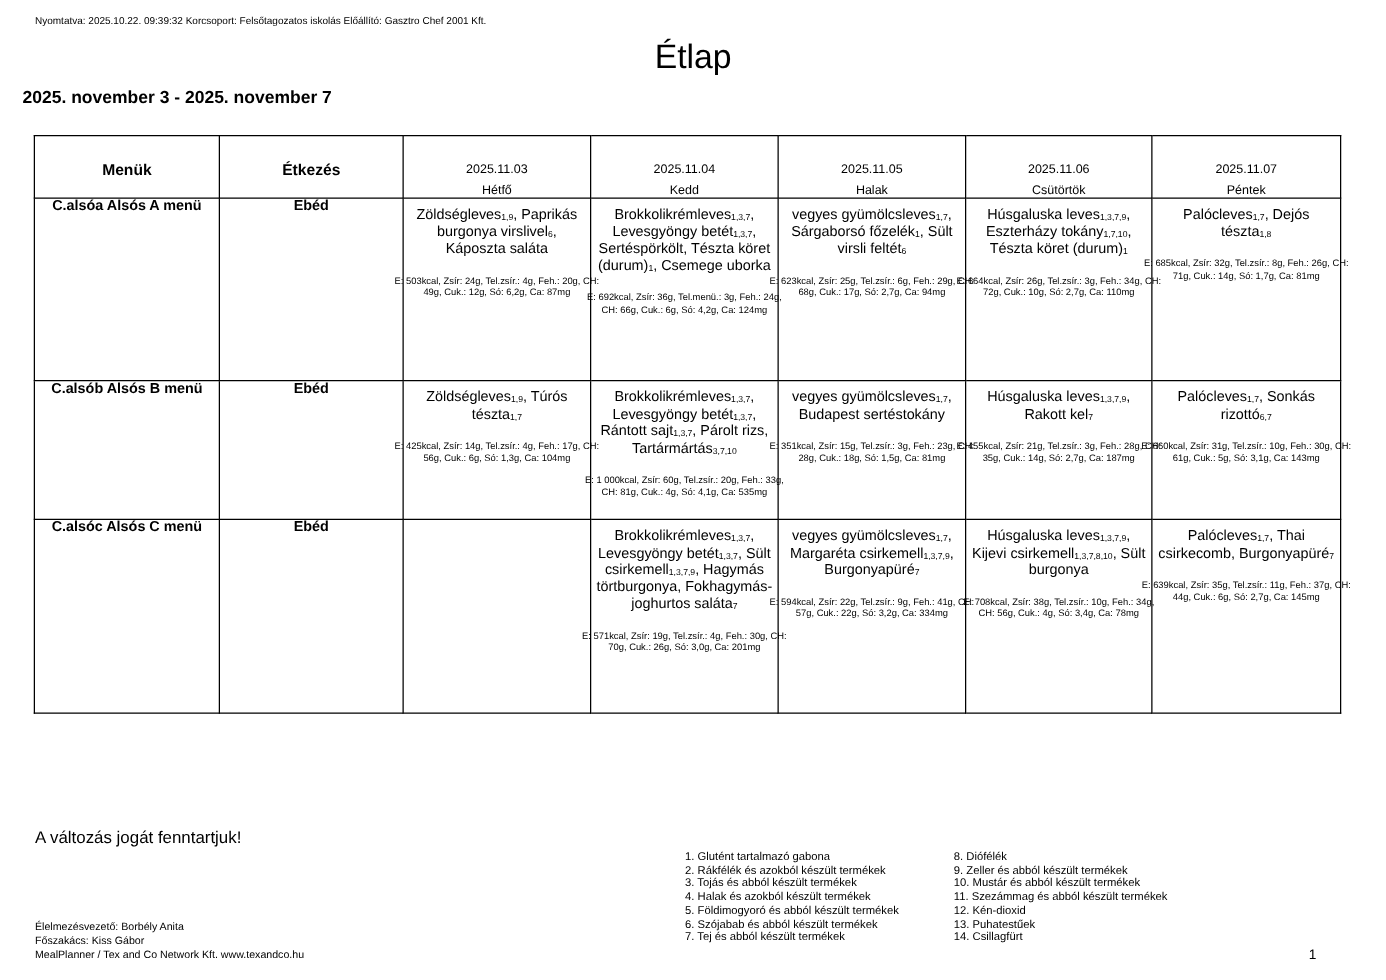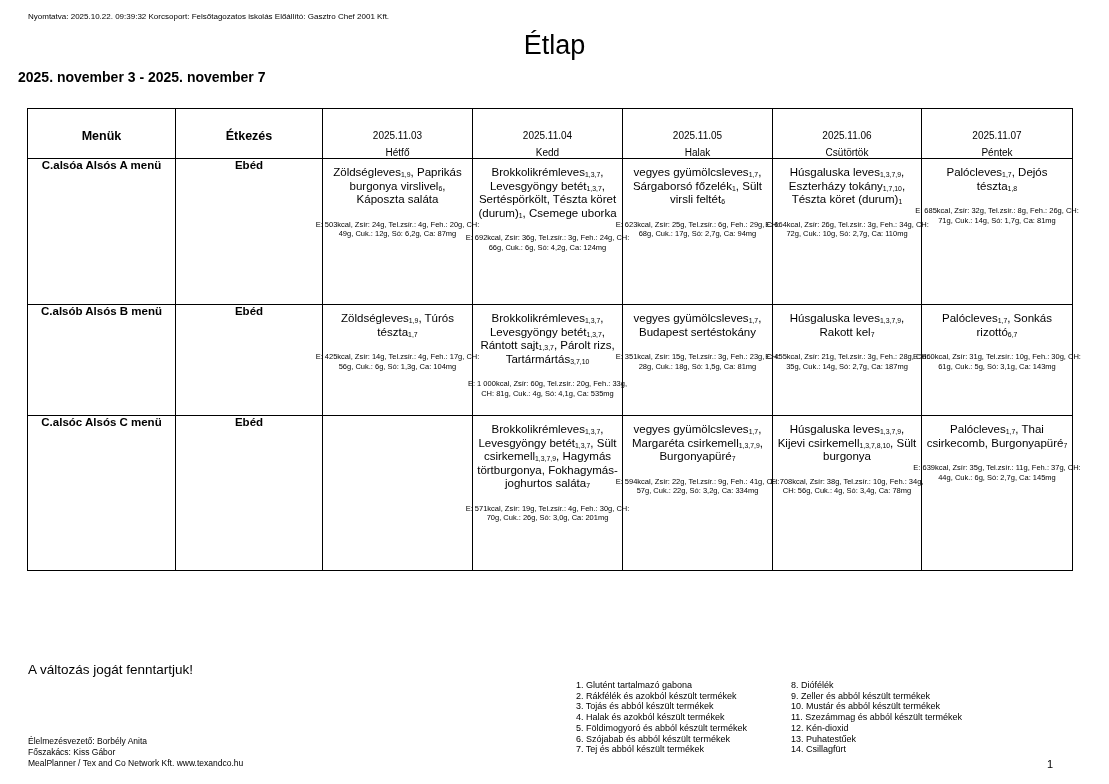--- a/index.html
+++ b/index.html
@@ -24,21 +24,21 @@
   .menu-cell, .meal-cell { font-weight:bold; font-size:11.5px; text-align:center; padding-top:14px; }
   td.day-cell { text-align:center; }
   .dishes { font-size:11.5px; line-height:13.5px; padding:7px 3px 0; }
   .nutrition { font-size:7.5px; line-height:9.5px; margin:13px -9px 0; text-align:center; position:relative; z-index:1; }
   sub { font-size:0.6em; vertical-align:-0.12em; line-height:0; }
 
   .disclaimer { position:absolute; left:28px; top:662px; font-size:13.5px; }
   .allergens { position:absolute; left:548px; top:680px; font-size:9px; }
   .allergens-title { font-weight:bold; font-size:10px; margin-bottom:3px; }
   .allergen-cols { display:flex; }
-  .allergen-col1 { width:215px;margin-left:28px; }
+  .allergen-col1 { width:215px; }
   .allergen-item { line-height:10.7px; white-space:nowrap; }
   .credits { position:absolute; left:28px; top:736px; font-size:8.5px; line-height:10.8px; }
   .page-num { position:absolute; left:1040px; top:758px; font-size:11px; width:20px; text-align:center; }
 </style>
 </head>
 <body>
 
 <div class="print-line">Nyomtatva: 2025.10.22. 09:39:32 Korcsoport: Felsőtagozatos iskolás Előállító: Gasztro Chef 2001 Kft.</div>
 <h1 class="title">Étlap</h1>
 <h2 class="subtitle">2025. november 3 - 2025. november 7</h2>
@@ -81,21 +81,21 @@
 
   <tr style="height:146px;">
     <td class="menu-cell">C.alsóa Alsós A menü</td>
     <td class="meal-cell">Ebéd</td>
     <td class="day-cell">
       <div class="dishes">Zöldségleves<sub>1,9</sub>, Paprikás burgonya virslivel<sub>6</sub>, Káposzta saláta</div>
       <div class="nutrition">E: 503kcal, Zsír: 24g, Tel.zsír.: 4g, Feh.: 20g, CH: 49g, Cuk.: 12g, Só: 6,2g, Ca: 87mg</div>
     </td>
     <td class="day-cell">
       <div class="dishes">Brokkolikrémleves<sub>1,3,7</sub>, Levesgyöngy betét<sub>1,3,7</sub>, Sertéspörkölt, Tészta köret (durum)<sub>1</sub>, Csemege uborka</div>
-      <div class="nutrition">E: 692kcal, Zsír: 36g, Tel.zsír.: 3g, Feh.: 24g, CH: 66g, Cuk.: 6g, Só: 4,2g, Ca: 124mg</div>
+      <div class="nutrition">E: 692kcal, Zsír: 36g, Tel.menü.: 3g, Feh.: 24g, CH: 66g, Cuk.: 6g, Só: 4,2g, Ca: 124mg</div>
     </td>
     <td class="day-cell">
       <div class="dishes">vegyes gyümölcsleves<sub>1,7</sub>, Sárgaborsó főzelék<sub>1</sub>, Sült virsli feltét<sub>6</sub></div>
       <div class="nutrition">E: 623kcal, Zsír: 25g, Tel.zsír.: 6g, Feh.: 29g, CH: 68g, Cuk.: 17g, Só: 2,7g, Ca: 94mg</div>
     </td>
     <td class="day-cell">
       <div class="dishes">Húsgaluska leves<sub>1,3,7,9</sub>, Eszterházy tokány<sub>1,7,10</sub>, Tészta köret (durum)<sub>1</sub></div>
       <div class="nutrition">E: 664kcal, Zsír: 26g, Tel.zsír.: 3g, Feh.: 34g, CH: 72g, Cuk.: 10g, Só: 2,7g, Ca: 110mg</div>
     </td>
     <td class="day-cell">

